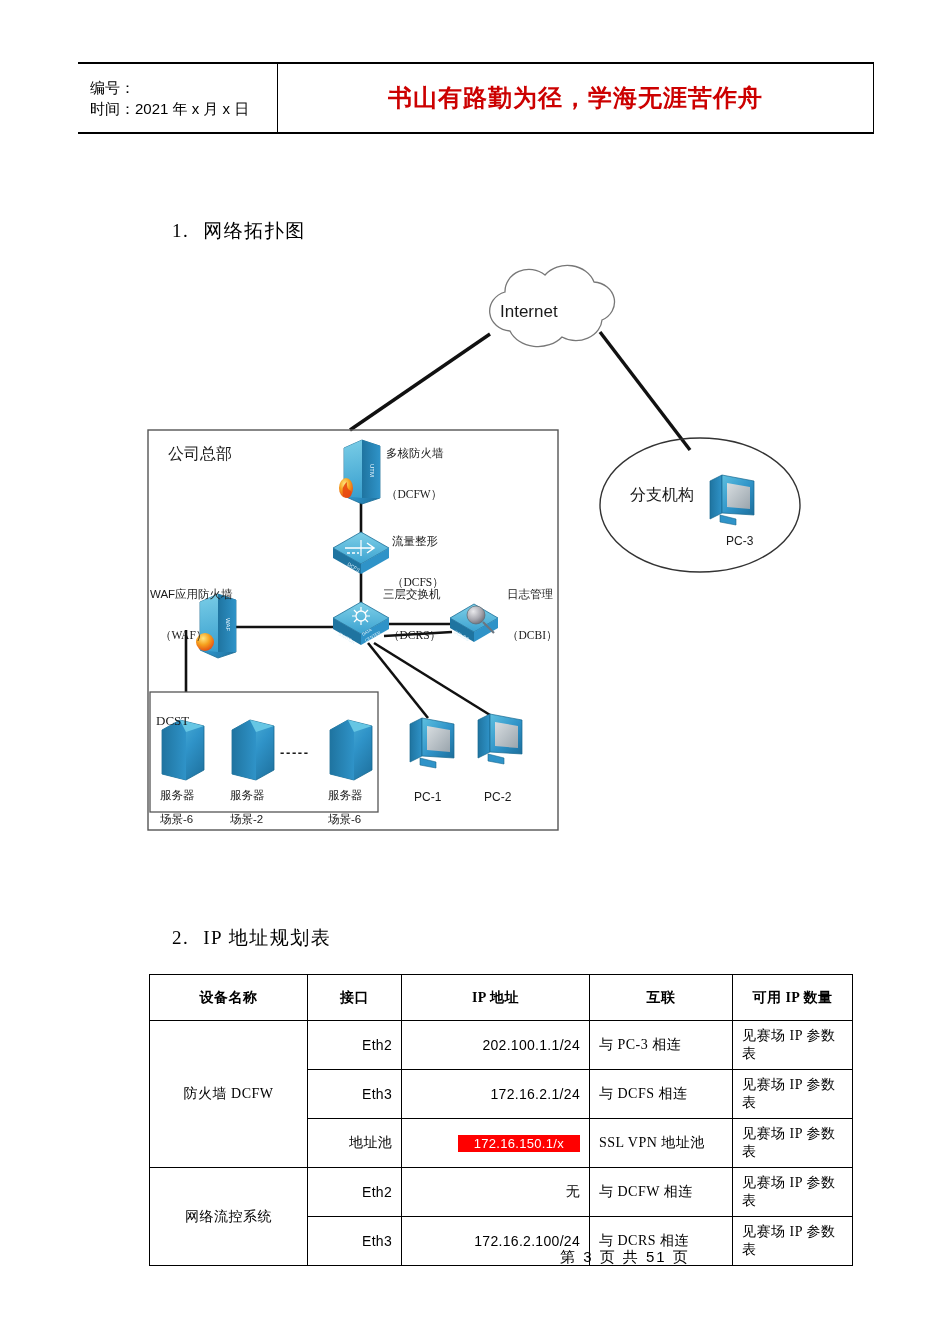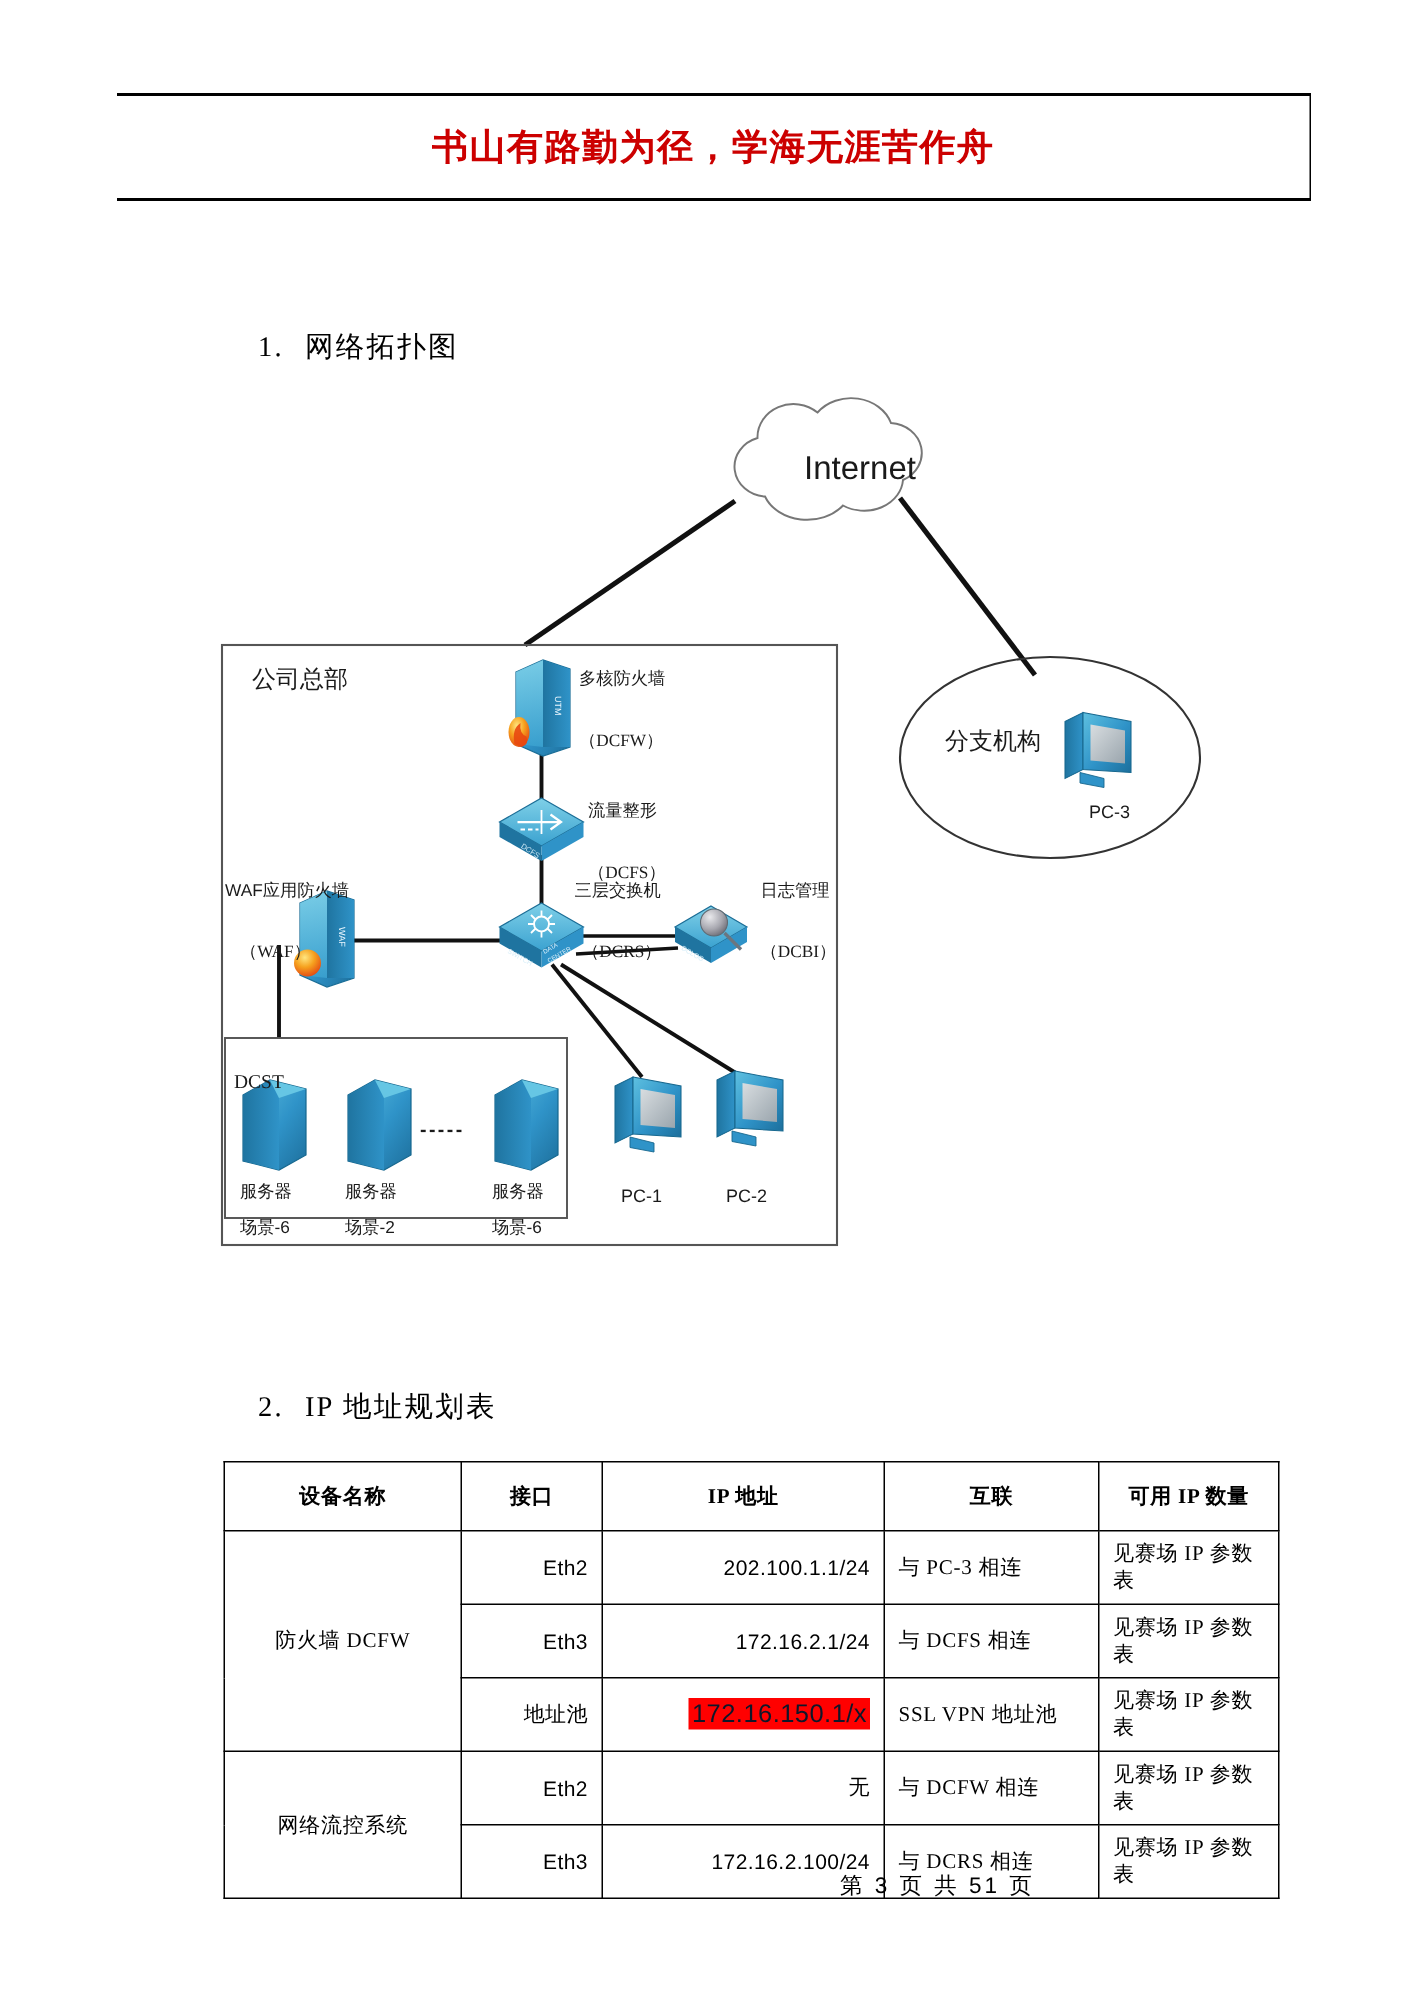--- a/index.html
+++ b/index.html
@@ -143,42 +143,46 @@
     font-size: 13.5px;
     text-align: right;
     letter-spacing: 0.3px;
   }
   .cell-plain {
     text-align: left;
     letter-spacing: 0.5px;
   }
   .hl-red {
     background: #ff0000;
-    color: #0f172a;
-    font-family: "Liberation Sans", "DejaVu Sans", sans-serif;
-    font-size: 17px;
-    padding: 1px 2px;
+    color: #ffffff;
+    font-family: "Liberation Sans", "DejaVu Sans", sans-serif;
+    font-size: 13px;
+    padding: 1px 16px;
   }
 
   
   .doc-footer {
     position: absolute;
     left: 560px;
     top: 1248px;
     font-family: "Liberation Sans", "DejaVu Sans", sans-serif;
     font-size: 15px;
     letter-spacing: 2px;
     white-space: nowrap;
   }
 </style>
 </head>
 <body>
 
 <div class="doc-header">
   <div class="doc-header-row">
+    <div class="hdr-cell hdr-cell-left">
+      <div>编号：</div>
+      <div>时间：2021 年 x 月 x 日</div>
+    </div>
     <div class="hdr-cell hdr-cell-mid">
       <div>书山有路勤为径，学海无涯苦作舟</div>
     </div>
   </div>
 </div>
 
 <div class="section-heading" id="heading-topology">
   <span class="num">1.</span><span>网络拓扑图</span>
 </div>
 
@@ -324,21 +328,21 @@
     </g>
 
     <g transform="translate(710,225)">
       <polygon points="0,6 12,0 12,38 0,44" fill="url(#gBlueSide)" stroke="#17688f" stroke-width="0.7"></polygon>
       <polygon points="12,0 44,6 44,40 12,38" fill="url(#gBlue)" stroke="#17688f" stroke-width="0.7"></polygon>
       <polygon points="17,8 40,12 40,34 17,32" fill="url(#gScreen)"></polygon>
       <polygon points="10,40 26,44 26,50 10,47" fill="#2f93c8" stroke="#17688f" stroke-width="0.6"></polygon>
     </g>
   </svg>
 
-  <div class="dlabel dlabel-big" style="left:536px; top:54px; font-size:22px;">Internet</div>
+  <div class="dlabel dlabel-big" style="left:500px; top:54px; font-size:17px;">Internet</div>
 
   <div class="dlabel dlabel-big" style="left:168px; top:196px;">公司总部</div>
 
   <div class="dlabel dlabel-big" style="left:630px; top:237px;">分支机构</div>
   <div class="dlabel" style="left:726px; top:284px; font-size:12px;">PC-3</div>
 
   <div class="dlabel" style="left:386px; top:196px;">多核防火墙</div>
   <div class="dlabel dlabel-serif" style="left:386px; top:221px;">（DCFW）</div>
 
   <div class="dlabel" style="left:392px; top:284px;">流量整形</div>

